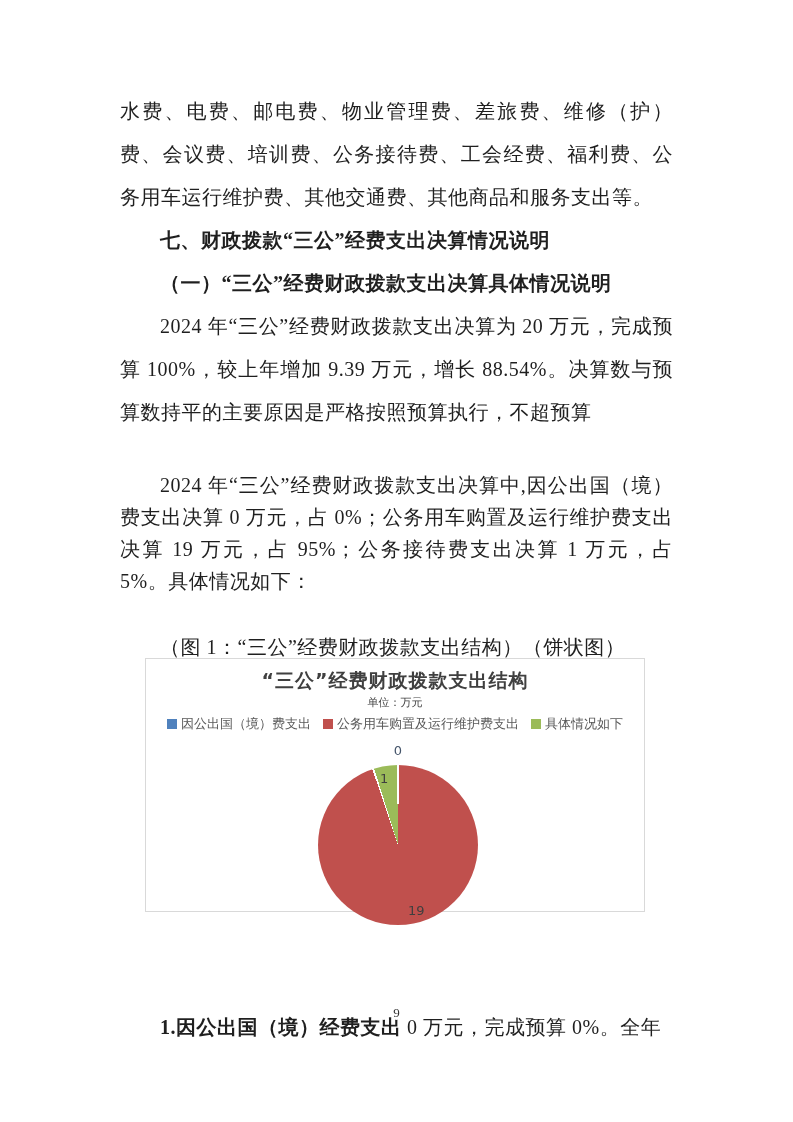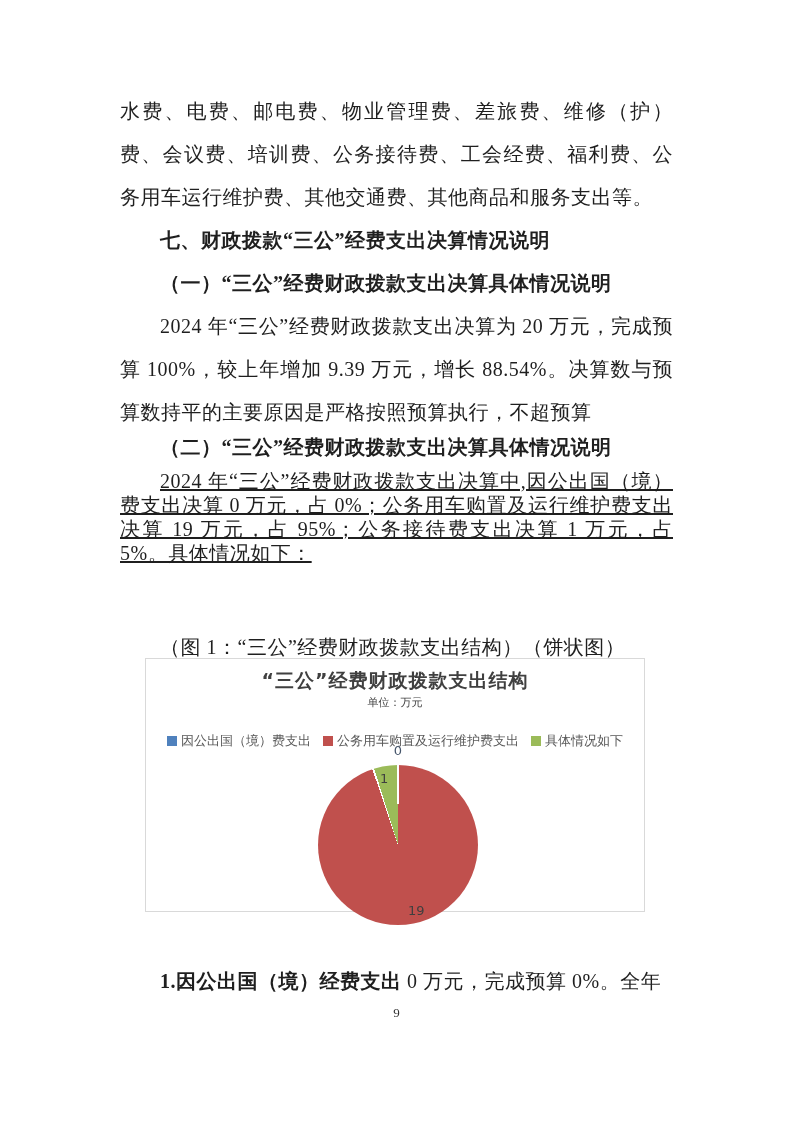--- a/index.html
+++ b/index.html
@@ -18,44 +18,44 @@
     text-align:justify;
     letter-spacing:0.5px;
   }
   .indent{text-indent:2em;}
   .bold{font-weight:bold;}
   .p1{top:90px;}
   .h1{top:219px;}
   .h2{top:262px;}
   .p2{top:305px;}
   .h3{top:426px;}
-  .p3{top:469px;line-height:24px;text-decoration:underline;}
+  .p3{top:469px;line-height:32px;}
   .caption{top:626px;}
-  .p4{top:960px;}
+  .p4{top:1006px;}
   .pagenum{
     position:absolute;top:1005px;left:0;width:793px;
     text-align:center;font-size:13px;color:#333333;
     font-family:"Liberation Serif", serif;
   }
   
   .chart{
     position:absolute;left:145px;top:658px;width:500px;height:254px;
     background:#ffffff;border:1px solid #d9d9d9;box-sizing:border-box;
     font-family:"DejaVu Sans","Liberation Sans",sans-serif;
   }
   .chart-title{
     margin-top:9px;text-align:center;
     font-size:19px;font-weight:bold;color:#404040;letter-spacing:1px;
   }
   .chart-subtitle{
     text-align:center;font-size:11px;font-weight:normal;color:#404040;
     margin-top:1px;
   }
   .legend{
-    margin-top:22px;display:flex;justify-content:center;align-items:center;
+    margin-top:5px;display:flex;justify-content:center;align-items:center;
     gap:12px;font-size:13px;color:#595959;white-space:nowrap;
   }
   .legend-item{display:flex;align-items:center;gap:4px;}
   .swatch{width:10px;height:10px;display:inline-block;flex:0 0 auto;}
   .pie-area{position:absolute;left:172px;top:106px;width:160px;height:160px;}
   .pie{
     position:absolute;left:0;top:0;width:160px;height:160px;border-radius:50%;
     background:#c0504d;
   }
   .dl{position:absolute;font-size:13px;color:#44546a;}
@@ -69,21 +69,20 @@
 <div class="page">
 
   <p class="blk body-text bold indent h1">七、财政拨款“三公”经费支出决算情况说明</p>
 
   <p class="blk body-text p1">水费、电费、邮电费、物业管理费、差旅费、维修（护）费、会议费、培训费、公务接待费、工会经费、福利费、公务用车运行维护费、其他交通费、其他商品和服务支出等。</p>
 
   <p class="blk body-text bold indent h2">（一）“三公”经费财政拨款支出决算具体情况说明</p>
 
   <p class="blk body-text indent p2">2024 年“三公”经费财政拨款支出决算为 20 万元，完成预算 100%，较上年增加 9.39 万元，增长 88.54%。决算数与预算数持平的主要原因是严格按照预算执行，不超预算</p>
 
-  <p class="blk body-text bold indent h3">（二）“三公”经费财政拨款支出决算具体情况说明</p>
 
   <p class="blk body-text indent p3">2024 年“三公”经费财政拨款支出决算中,因公出国（境）费支出决算 0 万元，占 0%；公务用车购置及运行维护费支出决算 19 万元，占 95%；公务接待费支出决算 1 万元，占 5%。具体情况如下：</p>
 
   <p class="blk body-text indent caption">（图 1：“三公”经费财政拨款支出结构）（饼状图）</p>
 
   <div class="chart">
     <div class="chart-title">“三公”经费财政拨款支出结构</div>
     <div class="chart-subtitle">单位：万元</div>
 
     <div class="legend">

